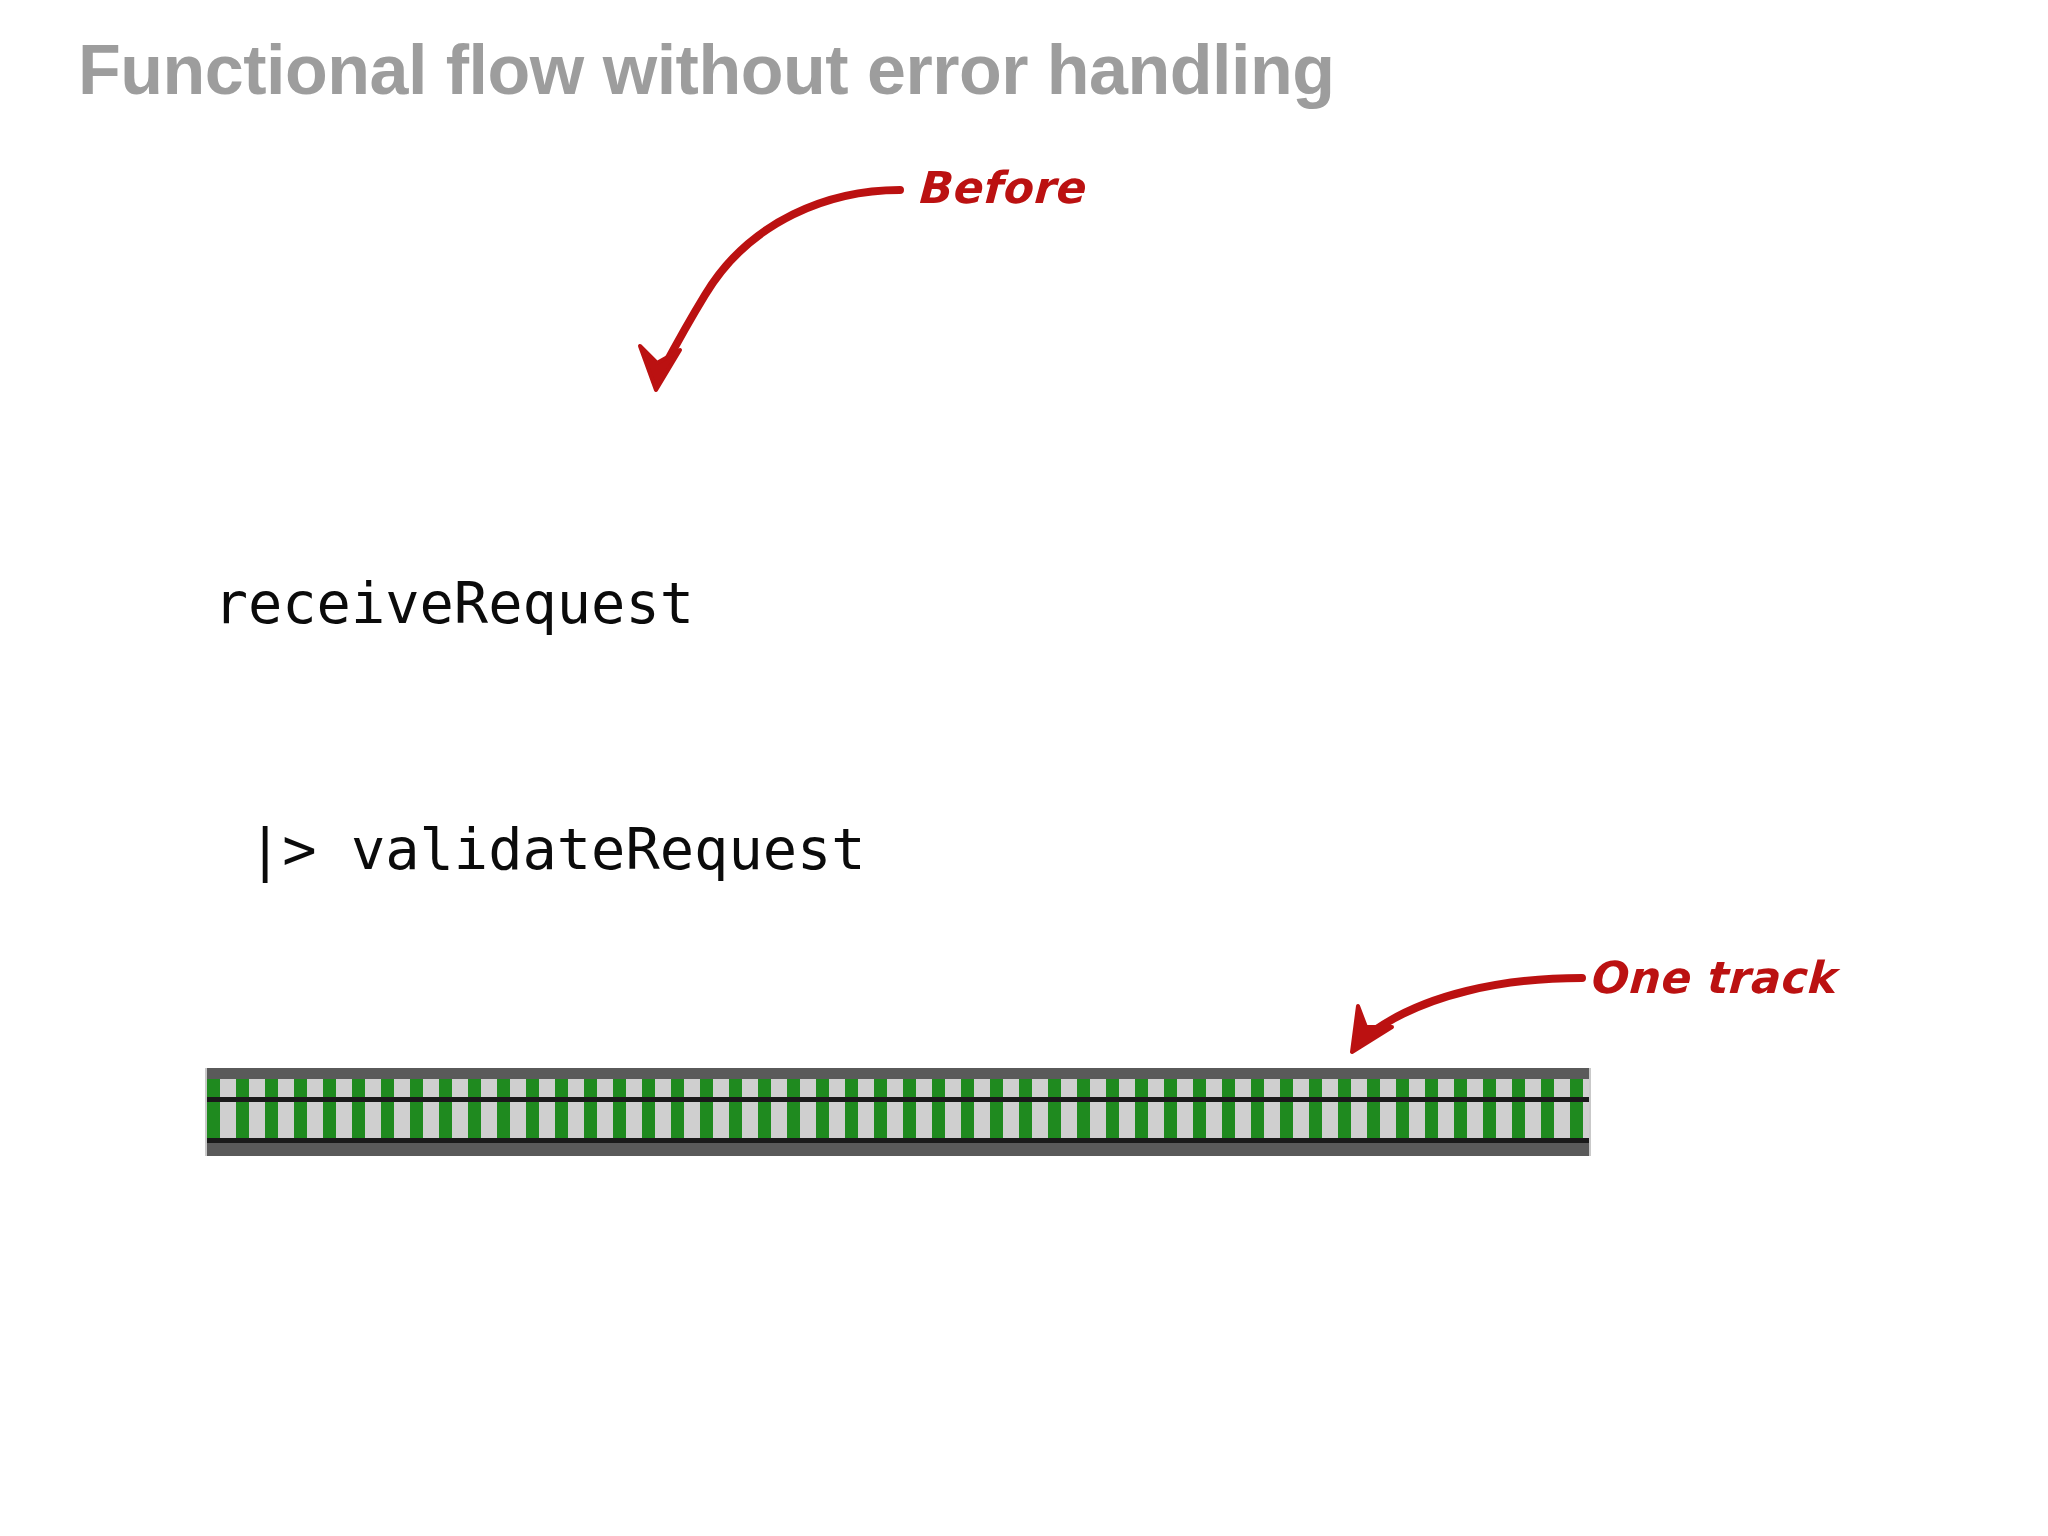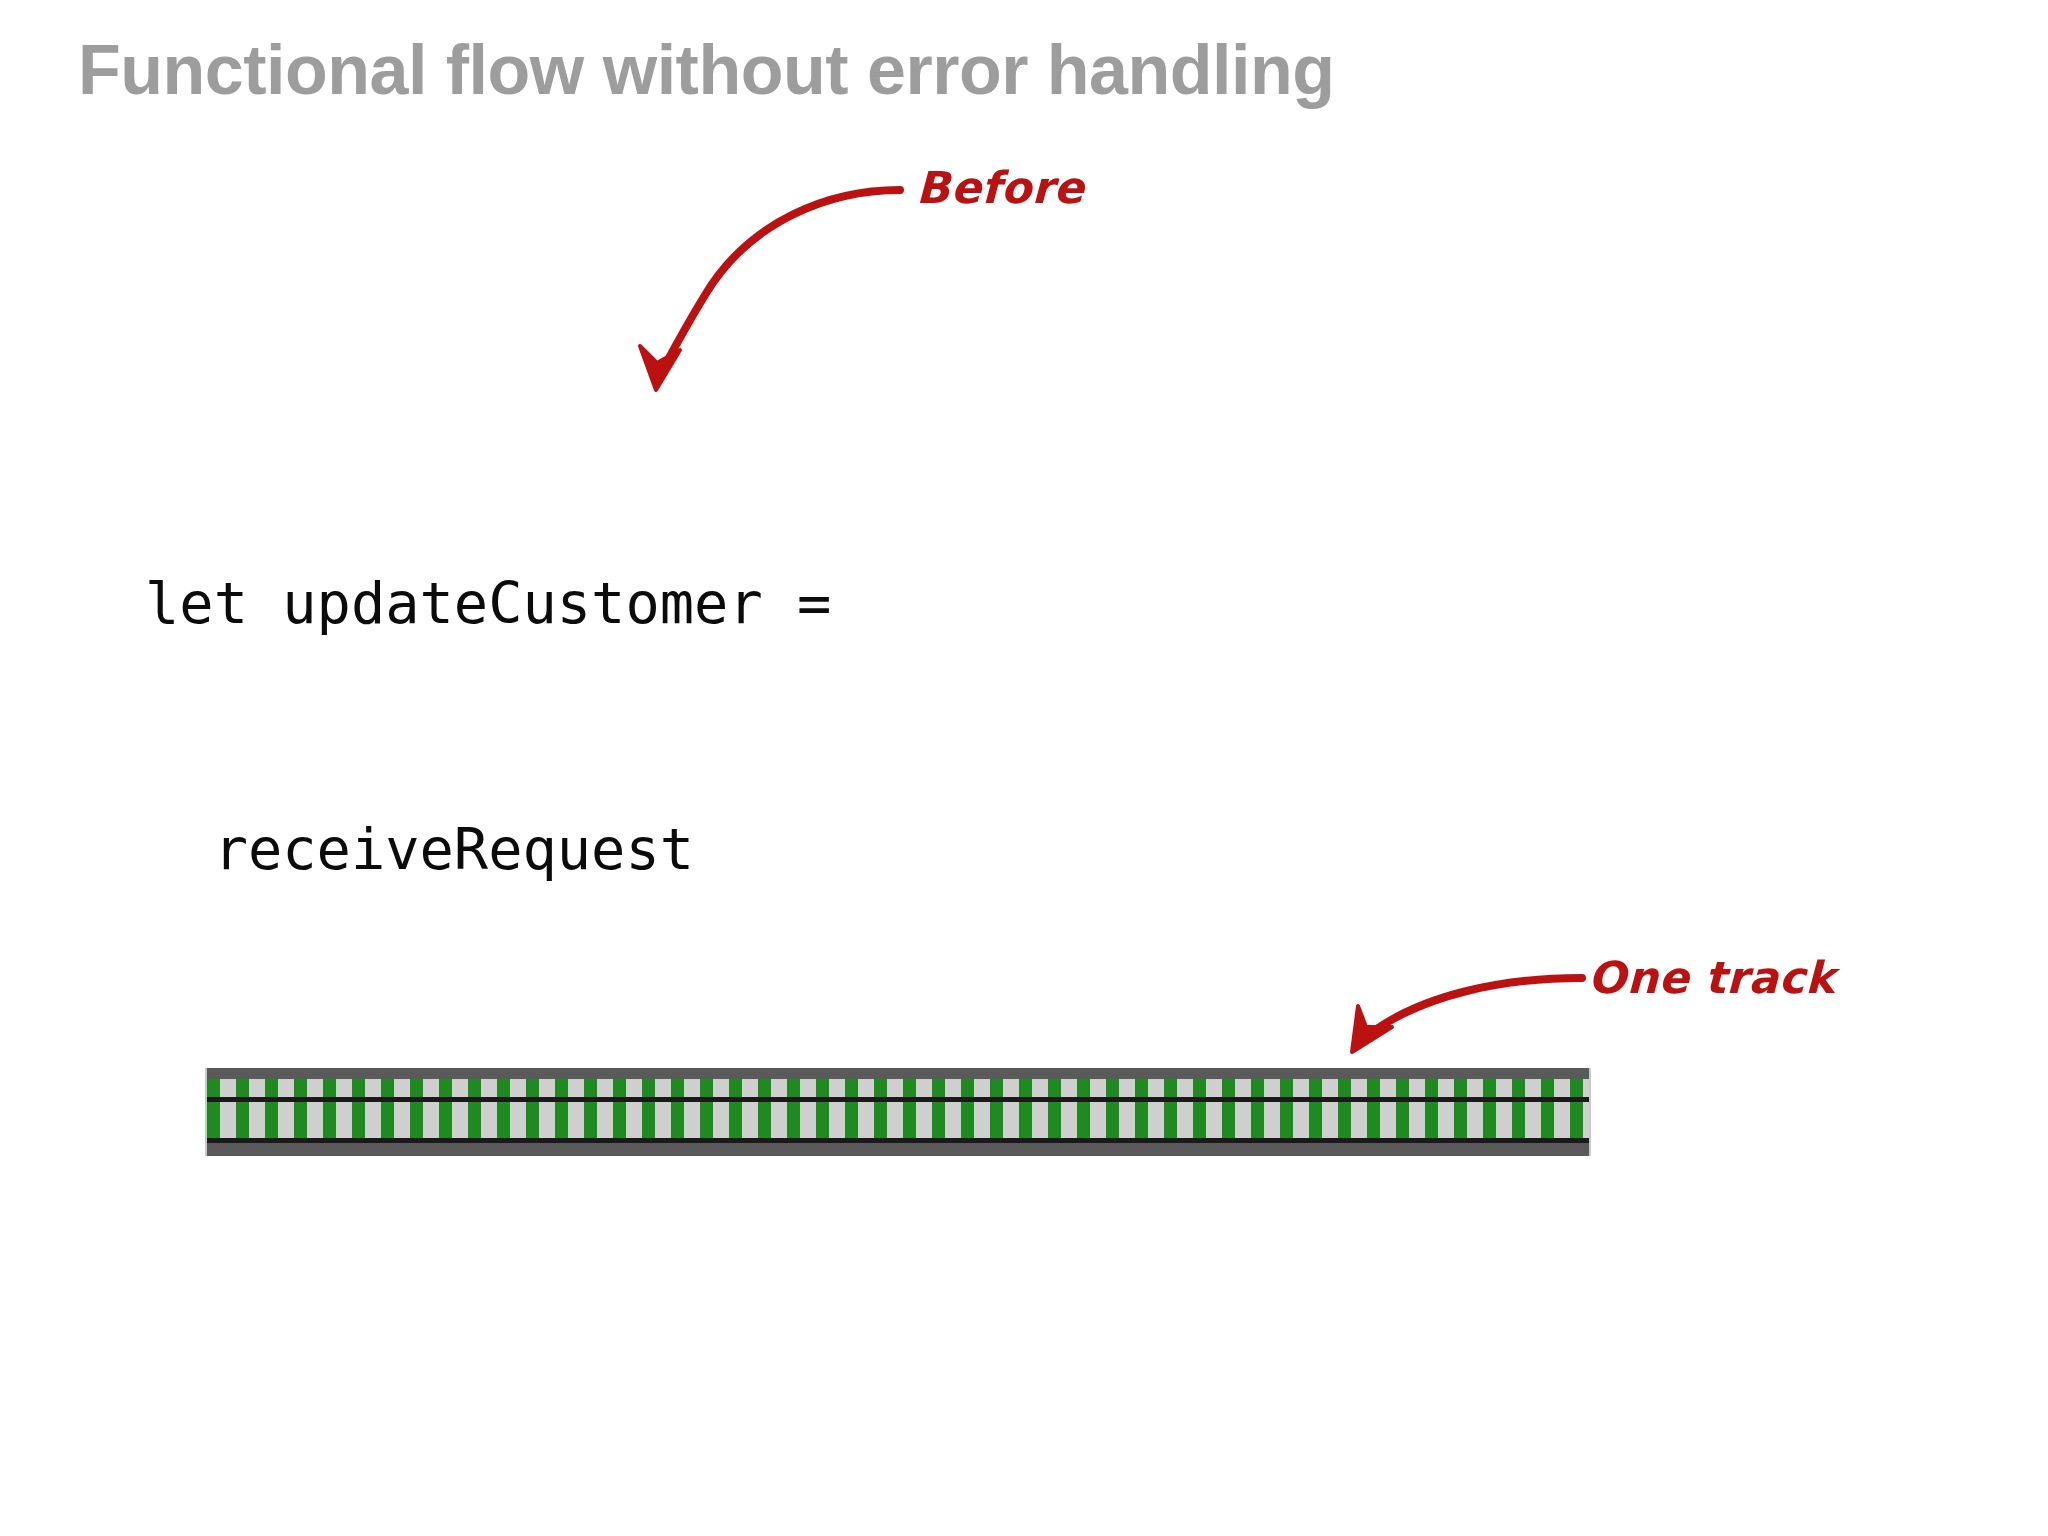--- a/index.html
+++ b/index.html
@@ -126,21 +126,20 @@
   <div id="slide-title">Functional flow without error handling</div>
 
   <svg id="arrow-before" class="annotation-arrow" viewBox="0 0 380 260">
     <path d="M 300 40 C 230 40 150 70 105 145 C 80 186 68 210 56 232" fill="none" stroke="#bb1111" stroke-width="8" stroke-linecap="round"></path>
     <path d="M 56 240 L 40 196 L 57 213 L 80 200 Z" fill="#bb1111" stroke="#bb1111" stroke-width="4" stroke-linejoin="round"></path>
   </svg>
 
   <div id="label-before" class="annotation-label">Before</div>
 
   <div id="code-block">
-    <span class="code-line">let updateCustomer =</span>
     <span class="code-line">  receiveRequest</span>
     <span class="code-line">   |&gt; validateRequest</span>
     
     
     
   </div>
 
   <svg id="arrow-onetrack" class="annotation-arrow" viewBox="0 0 340 160">
     <path d="M 282 38 C 210 38 120 52 62 100" fill="none" stroke="#bb1111" stroke-width="8" stroke-linecap="round"></path>
     <path d="M 52 112 L 58 66 L 66 87 L 92 87 Z" fill="#bb1111" stroke="#bb1111" stroke-width="4" stroke-linejoin="round"></path>

